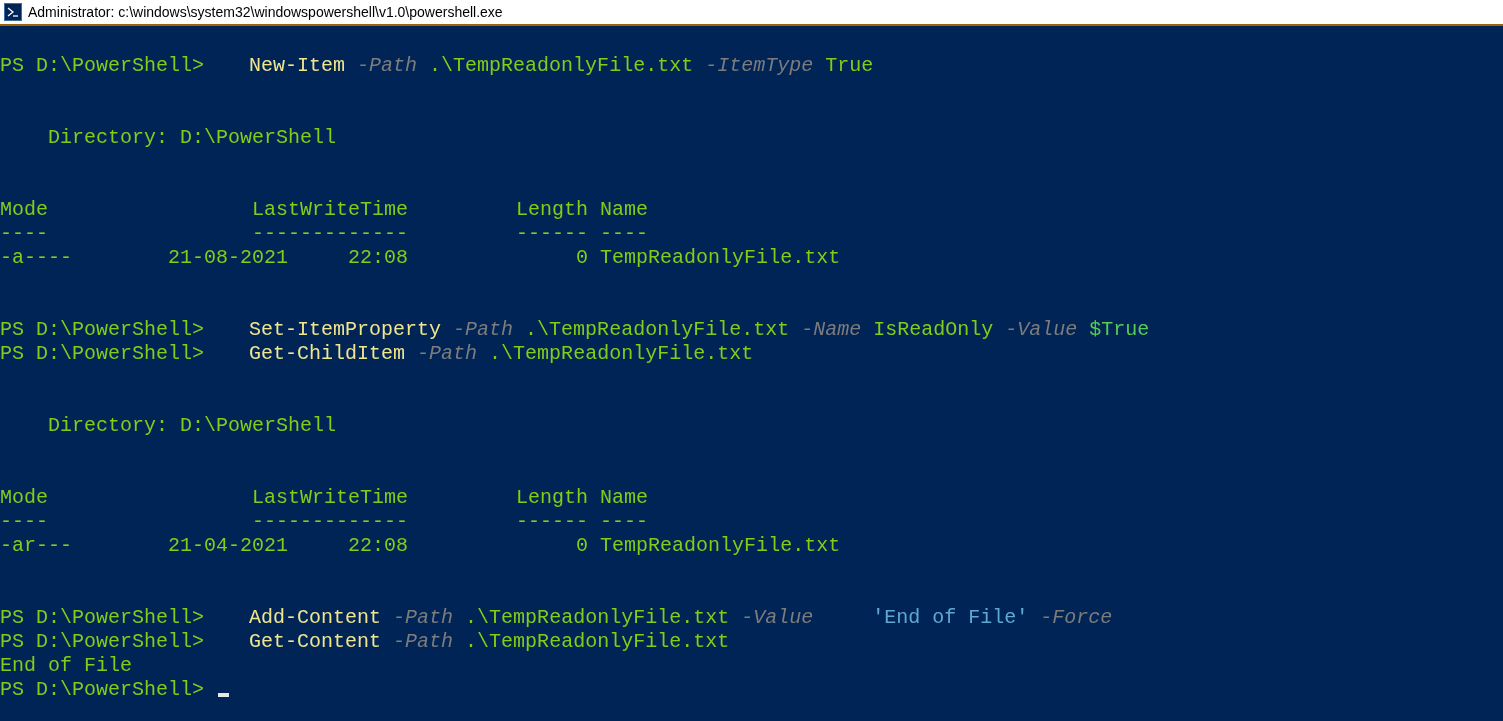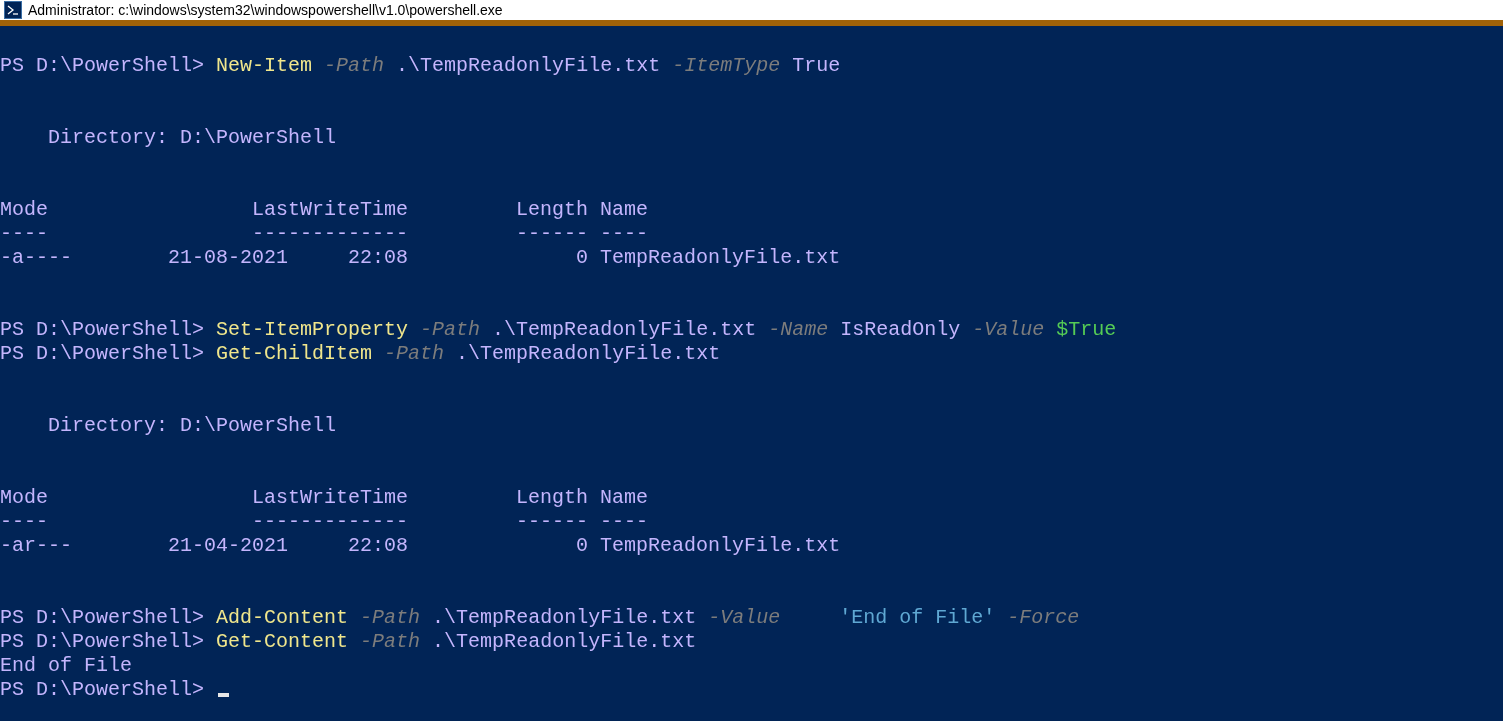--- a/index.html
+++ b/index.html
@@ -1,22 +1,22 @@
 <!DOCTYPE html>
 <html><head>
 <meta charset="utf-8">
 <style>
   * { margin:0; padding:0; box-sizing:border-box; }
   body { width:1503px; height:721px; font-family:"Segoe UI",Arial,sans-serif; background:#fff; overflow:hidden; }
-  .titlebar { height:26px; background:#fff; border-bottom:6px solid #a16207; display:flex; align-items:center; padding-left:4px; font-size:14px; color:#000; }
+  .titlebar { height:26px; background:#fff; border-bottom:2px solid #a16207; display:flex; align-items:center; padding-left:4px; font-size:14px; color:#000; }
   .titlebar .ps-icon { width:18px; height:18px; background:#012456; border:1px solid #3a6ea5; display:flex; align-items:center; justify-content:center; margin-right:6px; }
   .titlebar .ps-icon svg { display:block; }
   .term { width:1503px; height:695px; background:#012456; color:#cccccc; font-family:Consolas,"Courier New",monospace; font-size:20px; line-height:24px; padding:4px 0 0 0; white-space:pre; letter-spacing:0px; }
-  .c-white  { color:#c4b5fd; }
-  .c-cmd    { color:#f0e68c; } 
+  .c-white  { color:#84cc16; }
+  .c-cmd    { color:#f0e68c;margin-left:33px; } 
   .c-param  { color:#7c7c7c;font-style:italic; } 
   .c-str    { color:#5fa8d3;margin-left:47px; } 
   .c-var    { color:#55cc55;text-align:center; } 
   .cursor   { display:inline-block; width:11px; height:4px; background:#e6e6e6; vertical-align:baseline; margin-left:2px; position:relative; top:2px; }
 </style>
 </head>
 <body>
 
 <div class="titlebar">
   <span class="ps-icon">

